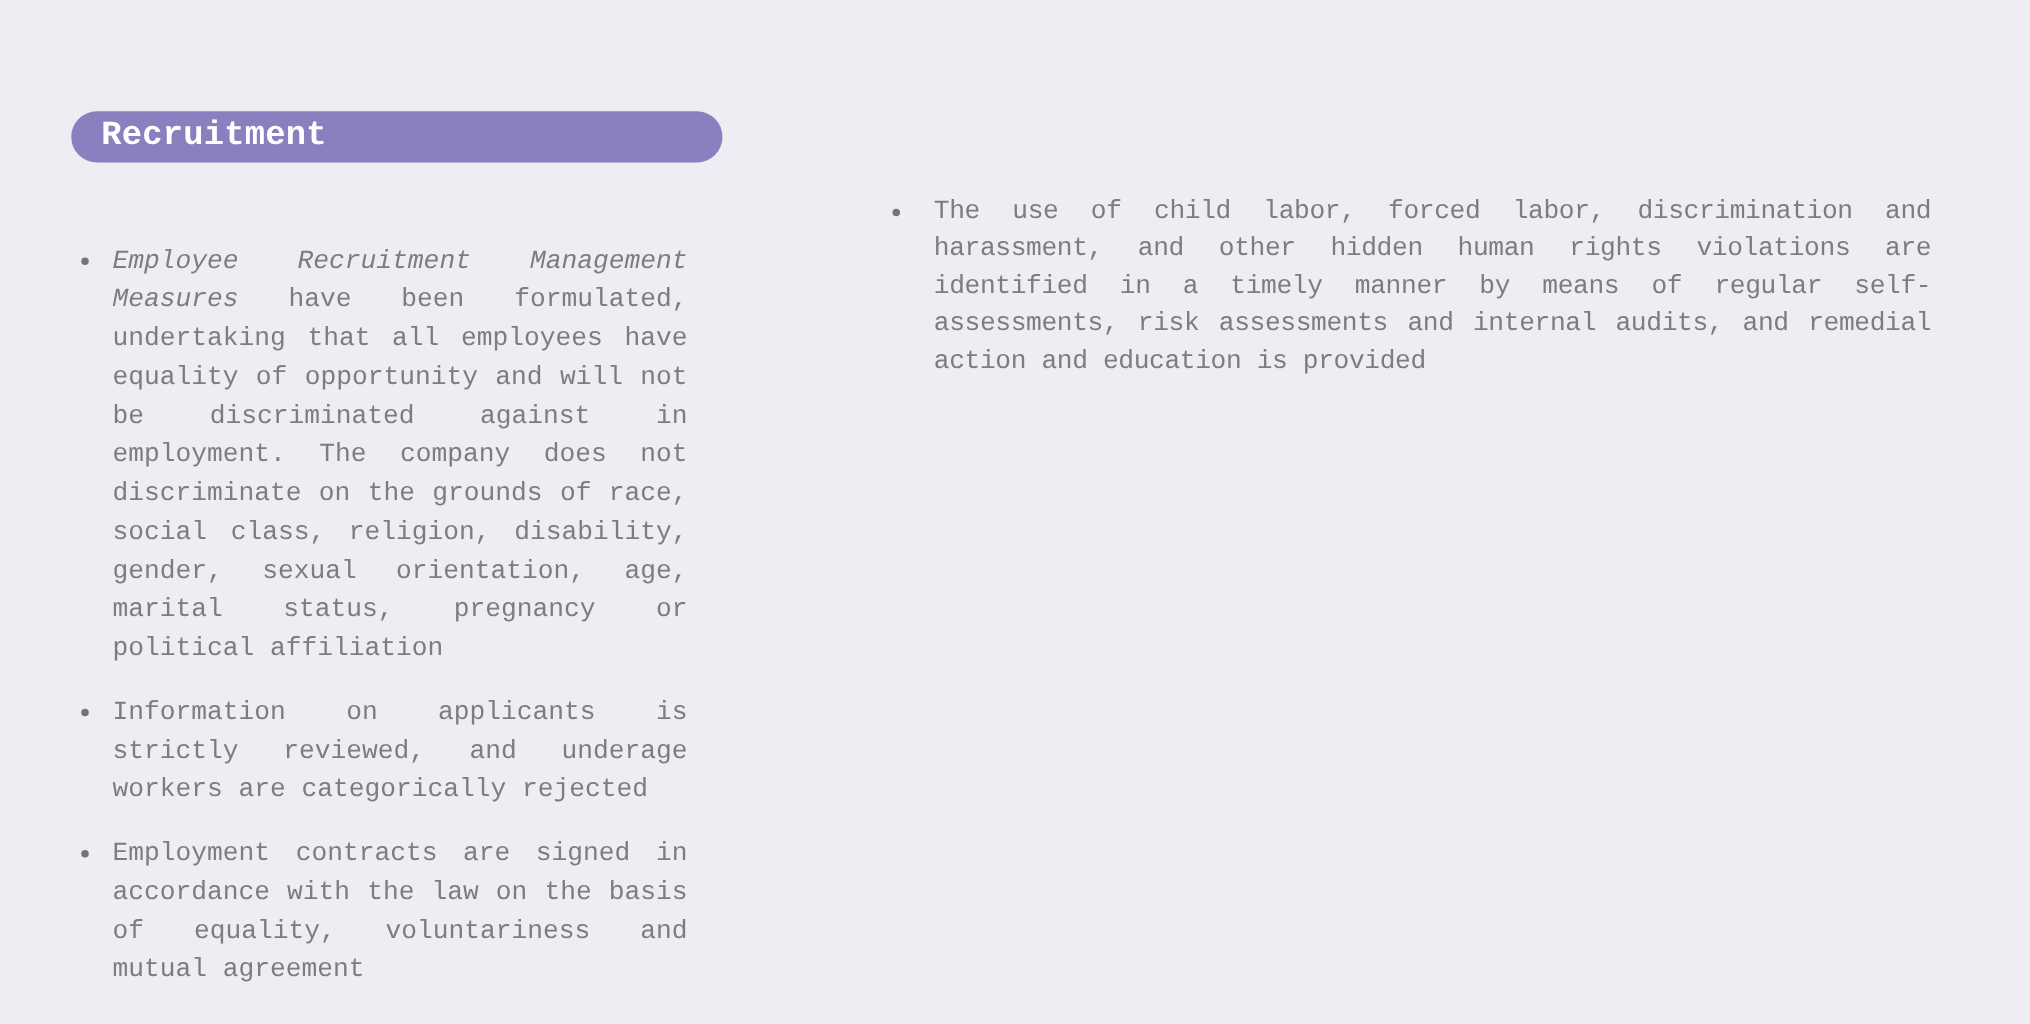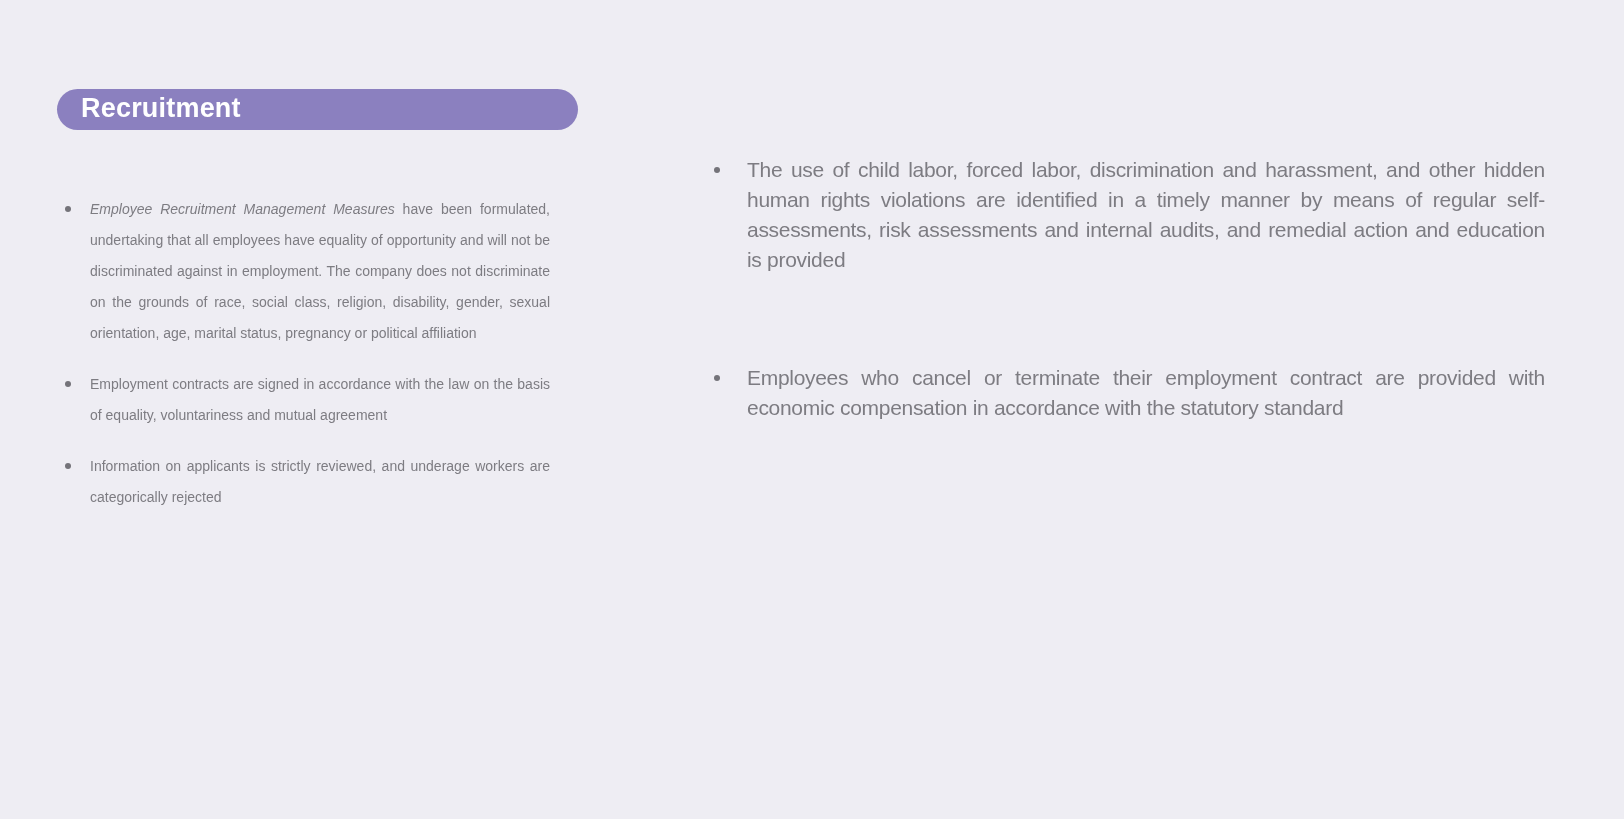--- a/index.html
+++ b/index.html
@@ -10,21 +10,21 @@
   }
   * { box-sizing: border-box; }
   html, body { margin: 0; padding: 0; }
   body {
     width: 1624px;
     height: 819px;
     background: var(--bg);
     font-family: "Liberation Sans", "DejaVu Sans", sans-serif;
     overflow: hidden;
   }
-  .page { position: relative; width: 1624px; height: 819px; }
+  .page { position: relative; width: 1624px; height: 819px; font-family: Liberation Mono, monospace; }
   .col { position: absolute; top: 89px; }
   .col-left  { left: 57px;  width: 521px; }
   .col-right { left: 707px; width: 846px; }
 
   .pill {
     height: 41px;
     border-radius: 21px;
     background: var(--accent);
     display: flex;
     align-items: center;
@@ -42,21 +42,21 @@
 
   ul.bullets {
     list-style: none;
     margin: 0;
     padding: 0;
     color: var(--body-text);
   }
   .col-left ul.bullets {
     margin-top: 64px;
     width: 493px;
-    font-size: 14px;
+    font-size: 21px;
     line-height: 31px;
   }
   .col-right ul.bullets {
     margin-top: 66px;
     width: 838px;
     font-size: 21px;
     line-height: 30px;
     letter-spacing: -0.3px;
   }
   ul.bullets li {
@@ -89,33 +89,32 @@
 
 <div class="page">
 
   <div class="col col-left">
     <section>
       <div class="pill">
         <span class="pill-label">Recruitment</span>
       </div>
       <ul class="bullets">
           <li><span class="dot"></span><i class="lead">Employee Recruitment Management Measures</i> have been formulated, undertaking that all employees have equality of opportunity and will not be discriminated against in employment. The company does not discriminate on the grounds of race, social class, religion, disability, gender, sexual orientation, age, marital status, pregnancy or political affiliation</li>
+          <li><span class="dot"></span>Information on applicants is strictly reviewed, and underage workers are categorically rejected</li>
           <li><span class="dot"></span>Employment contracts are signed in accordance with the law on the basis of equality, voluntariness and mutual agreement</li>
-          <li><span class="dot"></span>Information on applicants is strictly reviewed, and underage workers are categorically rejected</li>
         </ul>
     </section>
   </div>
 
   <div class="col col-right">
     <section>
       <ul class="bullets">
           <li><span class="dot"></span>The use of child labor, forced labor, discrimination and harassment, and other hidden human rights violations are identified in a timely manner by means of regular self-assessments, risk assessments and internal audits, and remedial action and education is provided</li>
         </ul>
     </section>
 
     <section class="section-dimission">
       <ul class="bullets">
-          <li><span class="dot"></span>Employees who cancel or terminate their employment contract are provided with economic compensation in accordance with the statutory standard</li>
         </ul>
     </section>
   </div>
 
 </div>
 
 </body></html>

